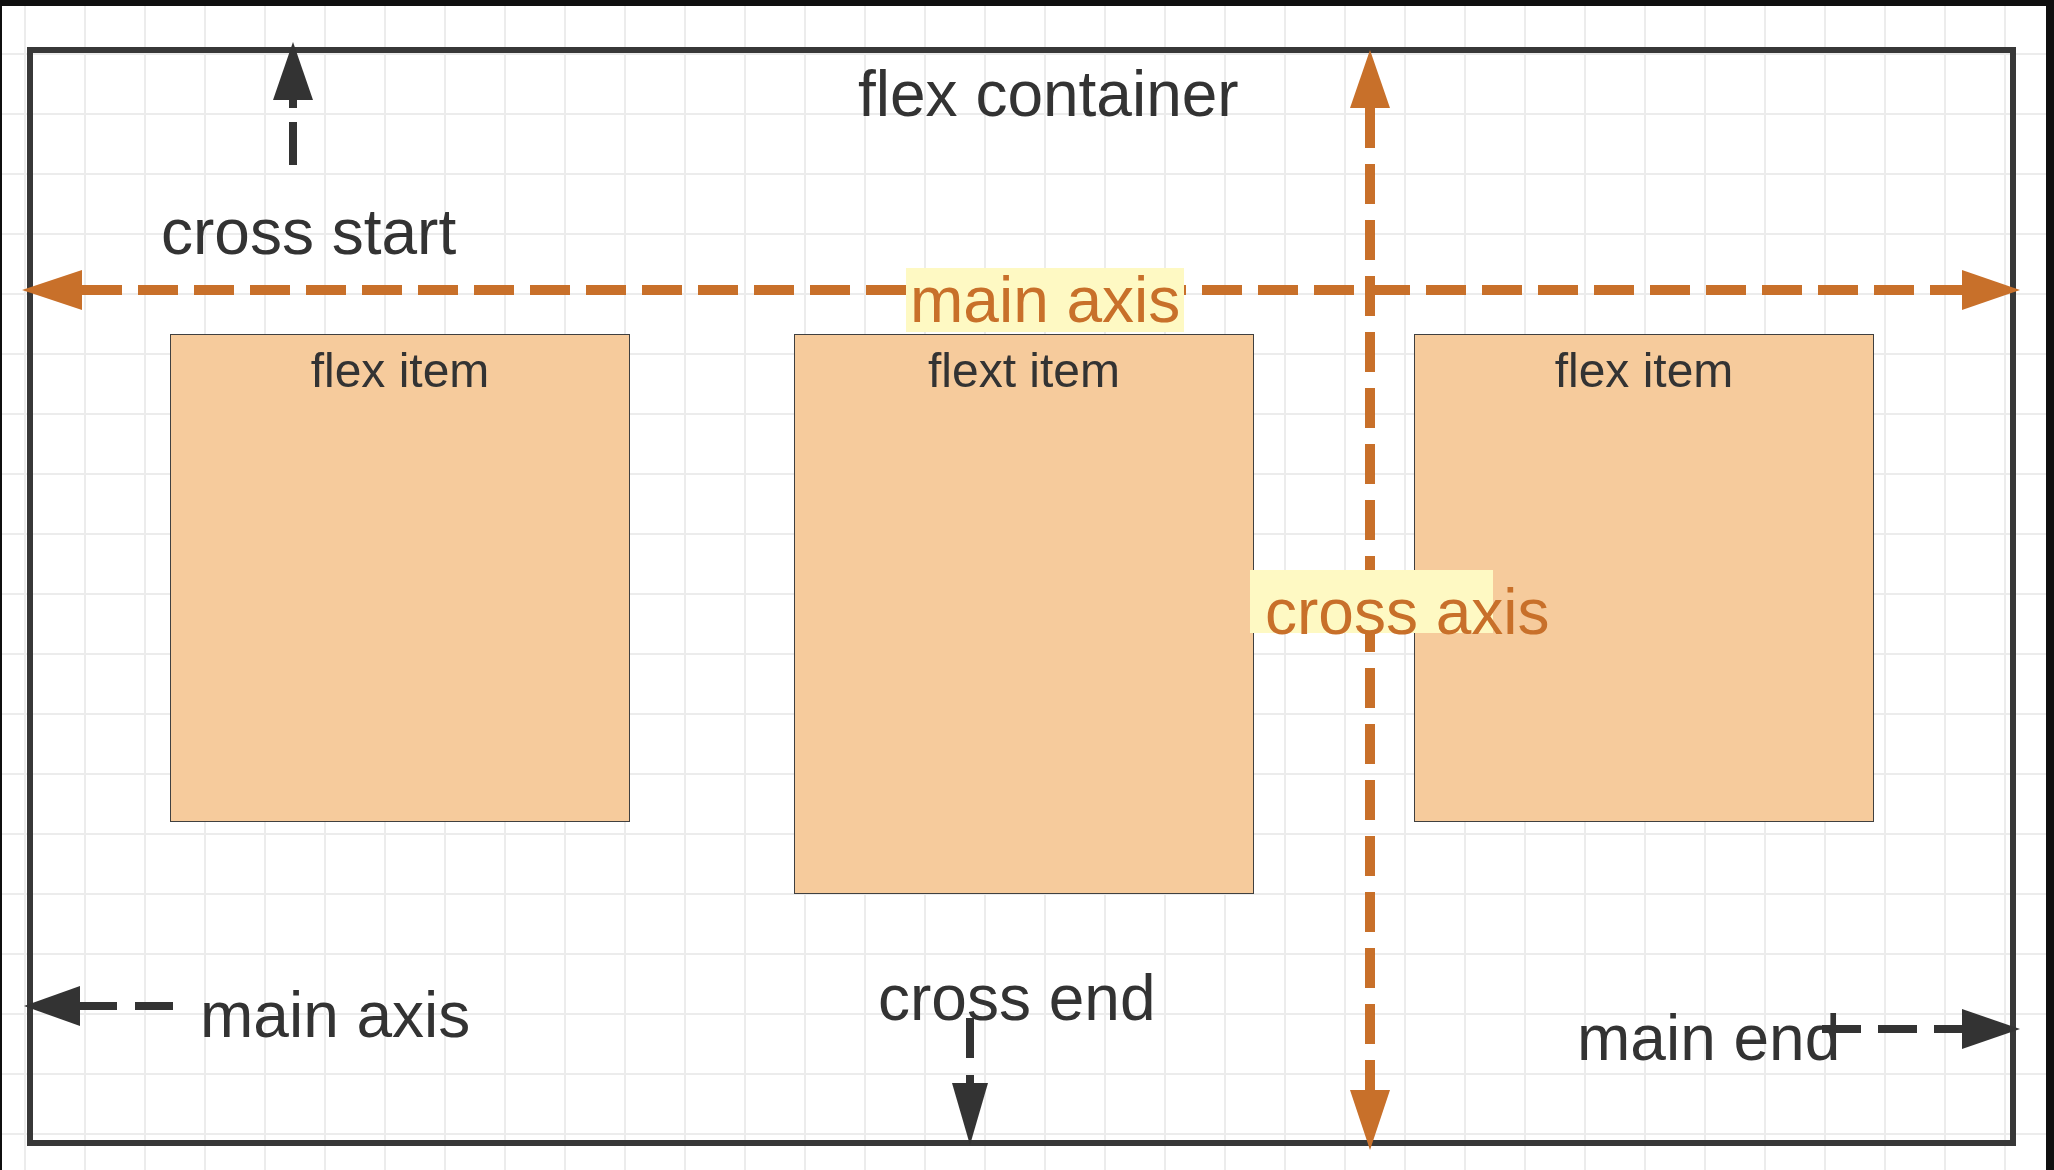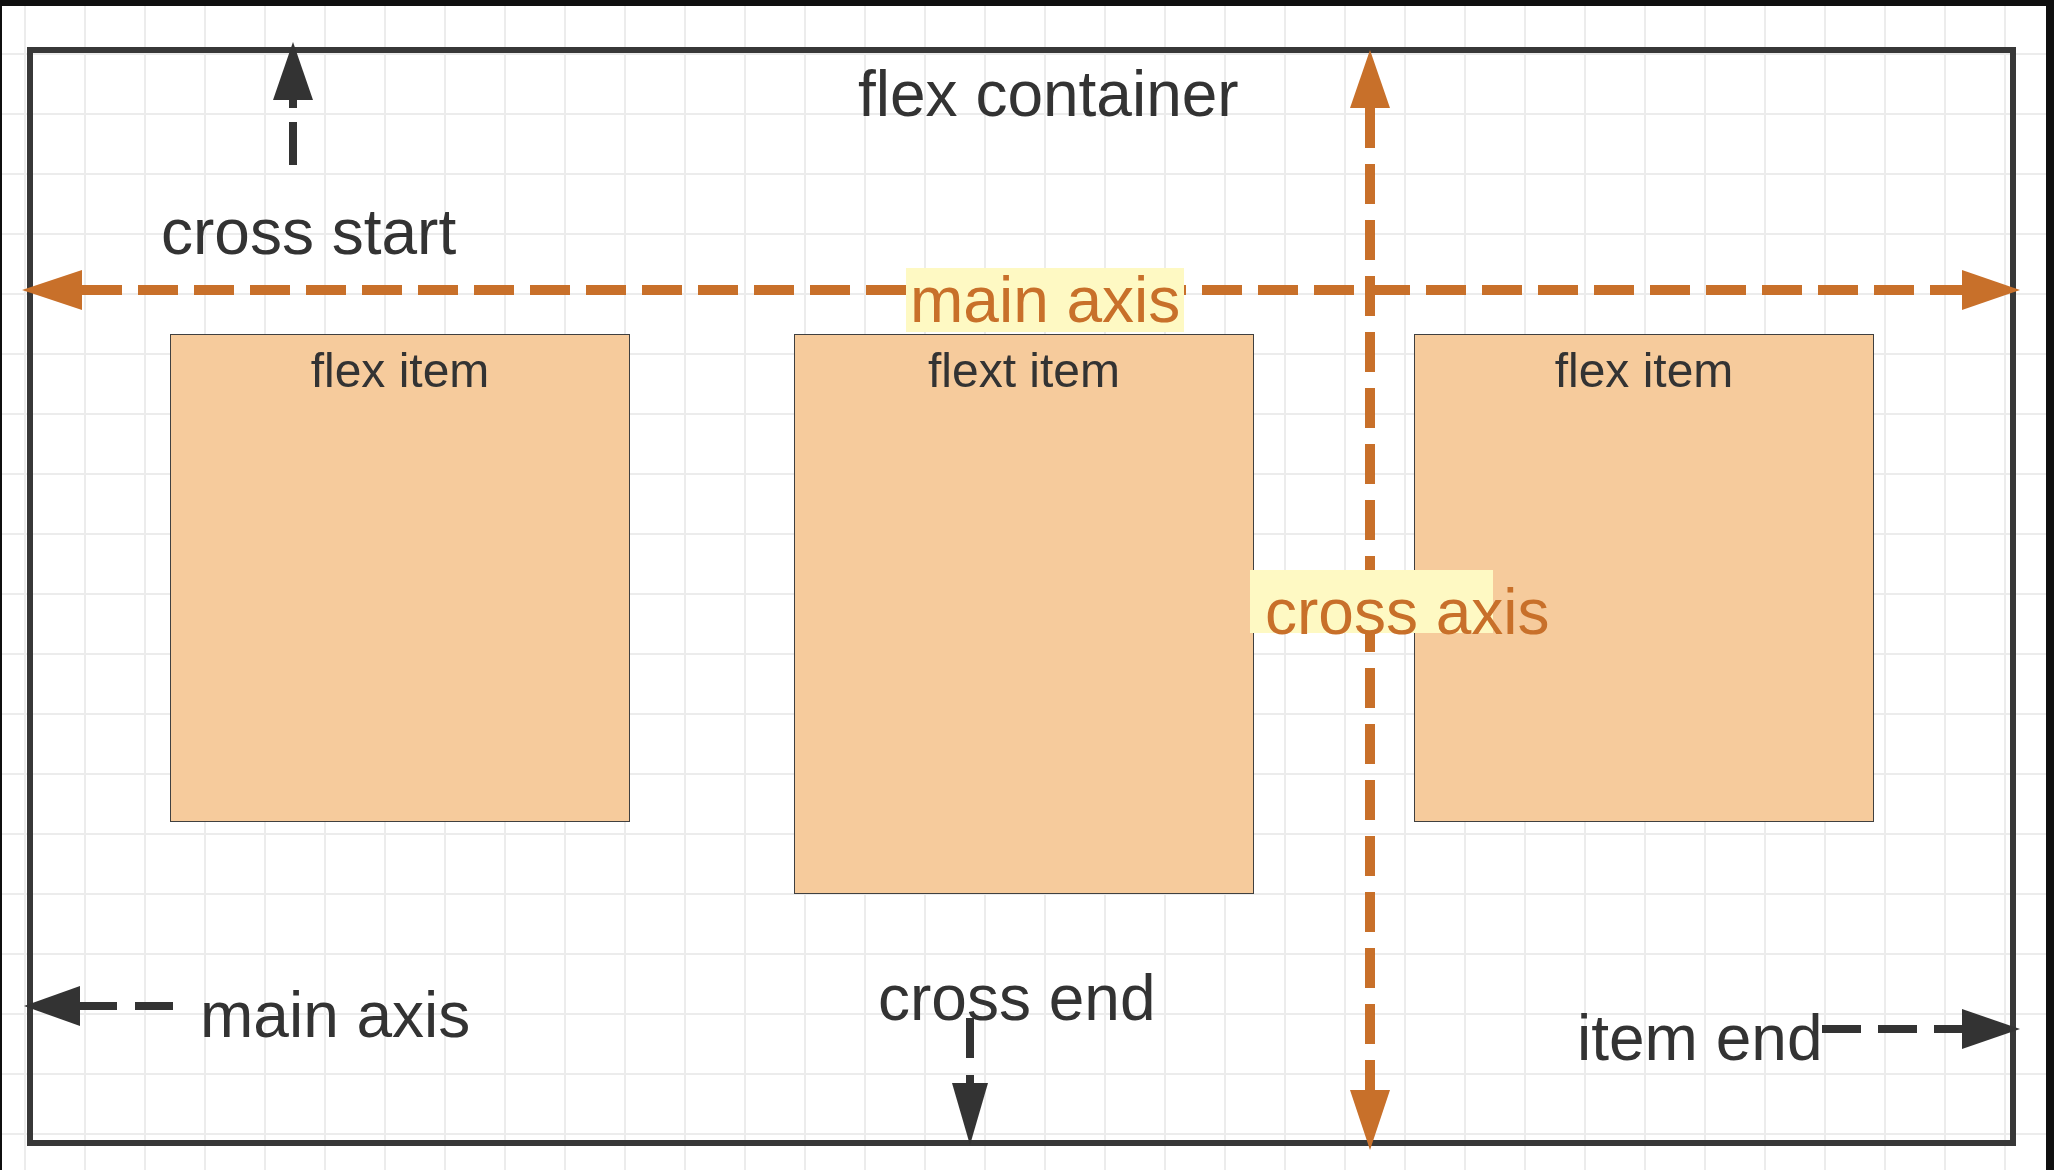--- a/index.html
+++ b/index.html
@@ -84,13 +84,13 @@
 <div class="item" style="left:1414px; top:334px; width:460px; height:488px;">
   <div class="item-lbl">flex item</div>
 </div>
 
 <div class="lbl" style="left:858px; top:62px;">flex container</div>
 <div class="lbl" style="left:161px; top:184px;margin-top:16px;">cross start</div>
 <div class="lbl orange" style="left:906px; top:268px; padding:0 4px;">main axis</div>
 <div class="lbl orange" style="left:1250px; top:570px; height:63px; padding:10px 4px 0 15px; box-sizing:border-box; width:243px;">cross axis</div>
 <div class="lbl" style="left:200px; top:983px;">main axis</div>
 <div class="lbl" style="left:878px; top:966px;">cross end</div>
-<div class="lbl" style="left:1577px; top:1006px;">item end</div>
+<div class="lbl" style="left:1577px; top:1006px;">main end</div>
 
 </body></html>

